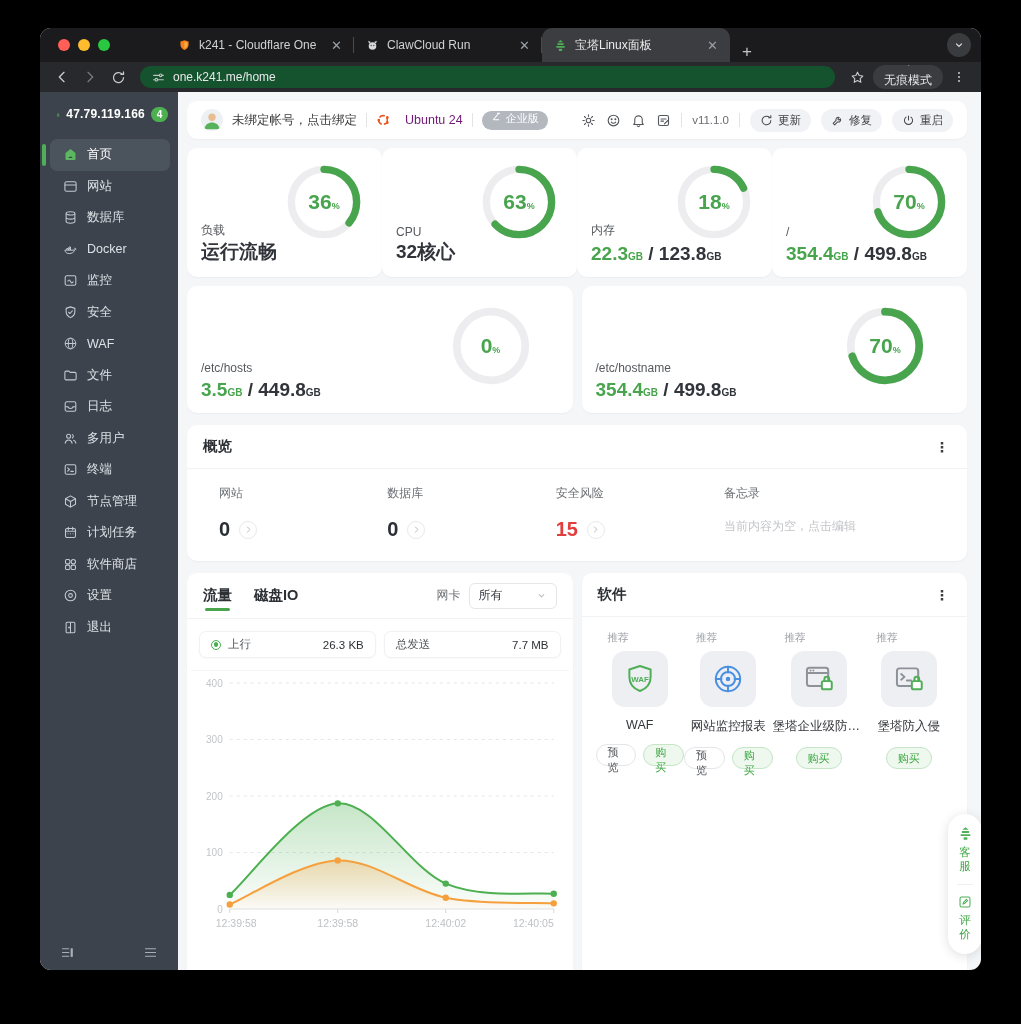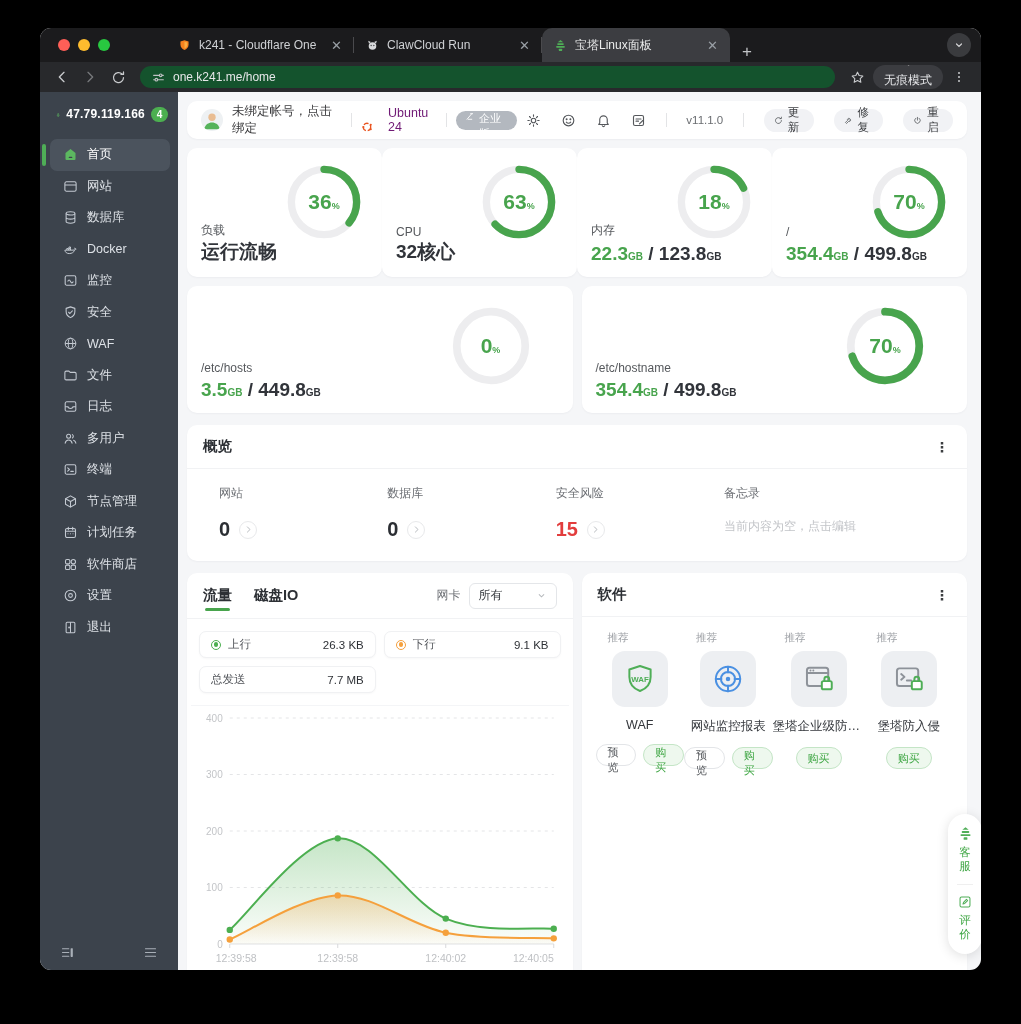--- a/index.html
+++ b/index.html
@@ -44,21 +44,21 @@
   .content { flex:1; padding:9px 14px 0 9px; position:relative; overflow:hidden; }
   .card { background:#fff; border-radius:10px; box-shadow:0 1px 2px rgba(20,30,40,.04); }
 
   
   .topbar { height:38px; display:flex; align-items:center; padding:0 14px; gap:9px; margin-bottom:9px; }
   .avatar { width:22px; height:22px; border-radius:50%; background:#eef1f3; overflow:hidden; flex:none; }
   .tb-text { font-size:12.5px; color:#3d3d3f; }
   .vdiv { width:1px; height:14px; background:#e3e4e6; }
   .ubuntu-row { display:flex; align-items:flex-end; gap:15px; font-size:12.5px; color:#701a75; }
   .edition-pill { display:flex; align-items:flex-start; gap:4px; background:#b3b8bf; color:#fff; font-size:11px; height:19px; padding:0 9px; border-radius:10px; }
-  .tb-right { margin-left:auto; display:flex; align-items:center; gap:20px; }
+  .tb-right { margin-left:auto; display:flex; align-items:center; gap:10px; }
   .tb-ic { color:#55585c; display:grid; place-items:center; }
   .tb-ver { font-size:11.5px; color:#6a6d71; }
   .tb-btn { display:flex; align-items:center; gap:5px; background:#f1f2f5; border-radius:12px; height:23px; padding:0 10px; font-size:11.5px; color:#3c3e41; cursor:pointer; }
   .tb-btn svg{ color:#45484c; }
 
   
   .grow1 { display:grid; grid-template-columns:repeat(4,1fr); margin-bottom:9px; }
   .grow2 { display:grid; grid-template-columns:repeat(2,1fr); gap:9px; margin-bottom:12px; }
   .gcard { height:129px; position:relative; padding:12px 14px; }
   .grow2 .gcard { height:127px; }
@@ -594,27 +594,20 @@
           </div>
           <div class="statgrid">
             <div class="statbox">
                 <span class="dot green">
                   <i></i>
                 </span>
                 <span>上行</span>
                 <b>26.3 KB</b>
               </div>
             <div class="statbox">
-                <span class="dot orange">
-                  <i></i>
-                </span>
-                <span>下行</span>
-                <b>9.1 KB</b>
-              </div>
-            <div class="statbox">
                 <span>总发送</span>
                 <b>7.7 MB</b>
               </div>
           </div>
           <div class="chartwrap">
             <svg id="traffic-chart" viewBox="0 0 372 262" width="100%" height="262">
                 <defs>
                   <linearGradient id="grad0" x1="0" y1="0" x2="0" y2="1">
                     <stop offset="0" stop-color="#4caf50" stop-opacity=".32"></stop>
                     <stop offset="1" stop-color="#4caf50" stop-opacity=".02"></stop>

